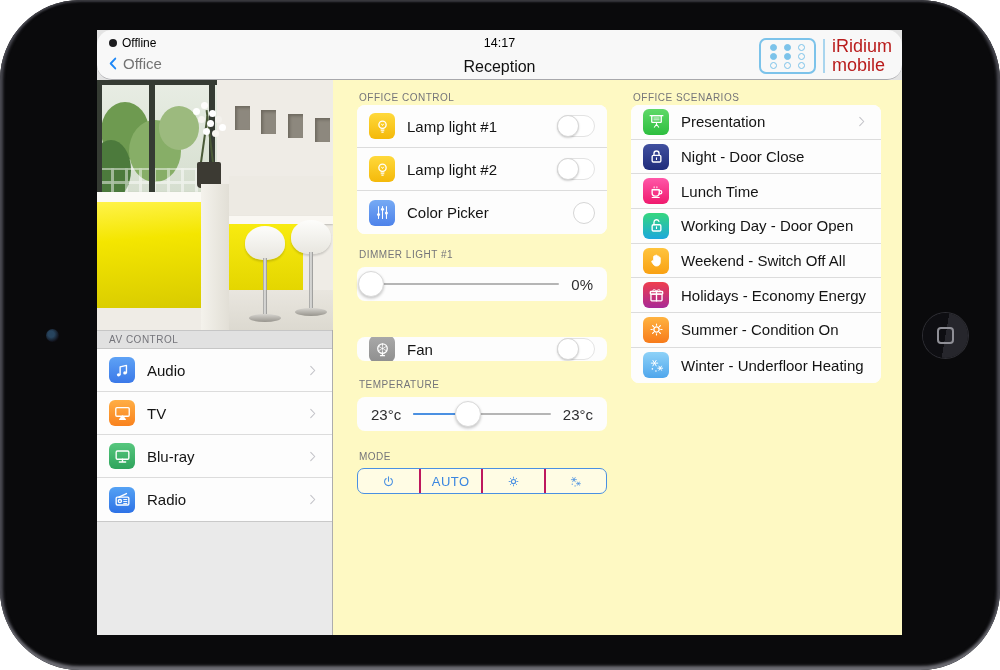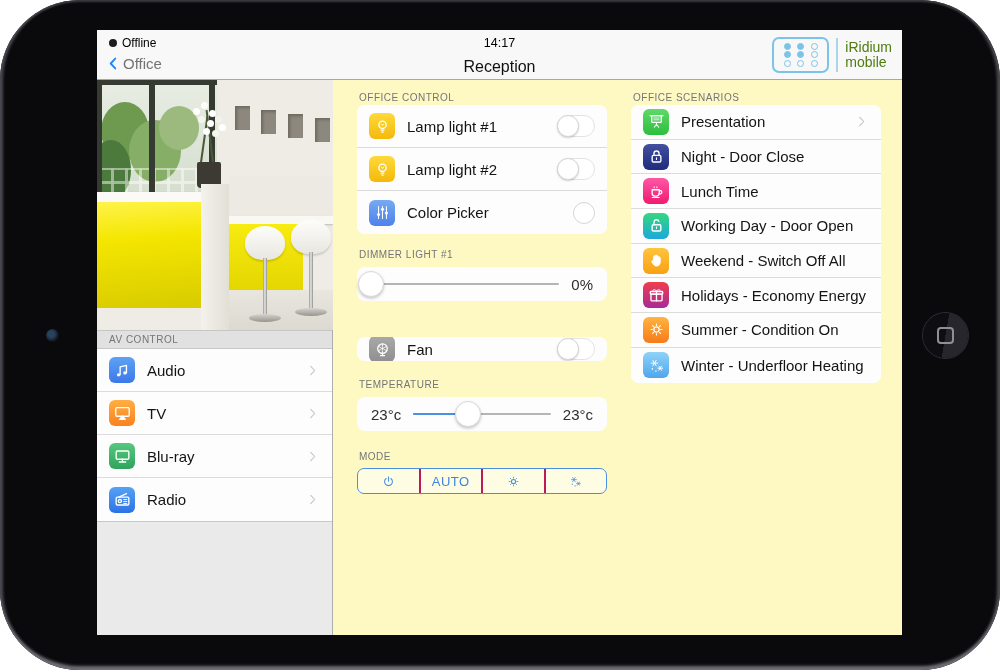--- a/index.html
+++ b/index.html
@@ -12,33 +12,33 @@
   .camera-dot { position:absolute; left:46px; top:329px; width:13px; height:13px; border-radius:50%;
                 background:radial-gradient(circle at 40% 40%, #27445e 0 28%, #101018 70%); }
   .home-button { position:absolute; left:923px; top:313px; width:45px; height:45px; border-radius:50%;
                  background:linear-gradient(100deg,#0e0e12 50%,#26262c 50%); box-shadow:0 0 0 1px #2e2e34; }
   .home-square { position:absolute; left:14px; top:14px; width:17px; height:17px; border:2px solid #8f8f96; border-radius:4px; }
 
   
   .screen { position:absolute; left:97px; top:30px; width:805px; height:605px; background:#E3E3E3; overflow:hidden; }
 
   
-  .topbar { position:absolute; left:0; top:0; width:100%; height:50px; background:#F8F8F8; border-bottom:1px solid #A8A8AC; }
+  .topbar { position:absolute; left:0; top:0; width:100%; height:50px; background:#F8F8F8; border-bottom:1px solid #A8A8AC;border-radius:15px; }
   .status-offline { position:absolute; left:12px; top:6px; display:flex; align-items:center; gap:5px; font-size:12px; color:#000; }
   .status-dot { width:8px; height:8px; border-radius:50%; background:#1c1c1e; }
   .status-clock { position:absolute; left:0; top:6px; width:100%; text-align:center; font-size:12.5px; color:#000; }
   .nav-back { position:absolute; left:8px; top:25px; display:flex; align-items:center; gap:1px; color:#737373; font-size:15px; cursor:pointer; }
   .nav-back svg { width:17px; height:17px; }
   .nav-title { position:absolute; left:0; top:28px; width:100%; text-align:center; font-size:16px; color:#111; }
   .logo { position:absolute; right:10px; top:7px; display:flex; align-items:center; gap:7px; }
   .logo-box { width:57px; height:36px; border:2px solid #7CC3EA; border-radius:7px; display:grid; grid-template-columns:repeat(3,1fr); place-items:center; padding:3px 6px; }
   .logo-dot { width:7px; height:7px; border-radius:50%; border:1.5px solid #7CC3EA; }
   .logo-dot.filled { background:#7CC3EA; }
   .logo-sep { width:2px; height:34px; background:#A9D5EE; }
-  .logo-text { font-size:14px; line-height:1.08; color:#4d7c0f; }
+  .logo-text { font-size:18px; line-height:1.08; color:#b91c1c; }
 
   
   .body { position:absolute; left:0; top:50px; width:100%; height:555px; display:flex; }
   .sidebar { width:236px; background:#EAEAEA; border-right:1px solid #ADADAD; position:relative; }
   .main { flex:1; position:relative; background:#fef9c3; }
 
   
   .photo { position:relative; width:236px; height:250px; background:#EFECE6; overflow:hidden; }
   .ph-window { position:absolute; left:0; top:0; width:120px; height:176px; background:linear-gradient(#E8EDE4,#CBD6C3); }
   .ph-blob { position:absolute; border-radius:50%; }

